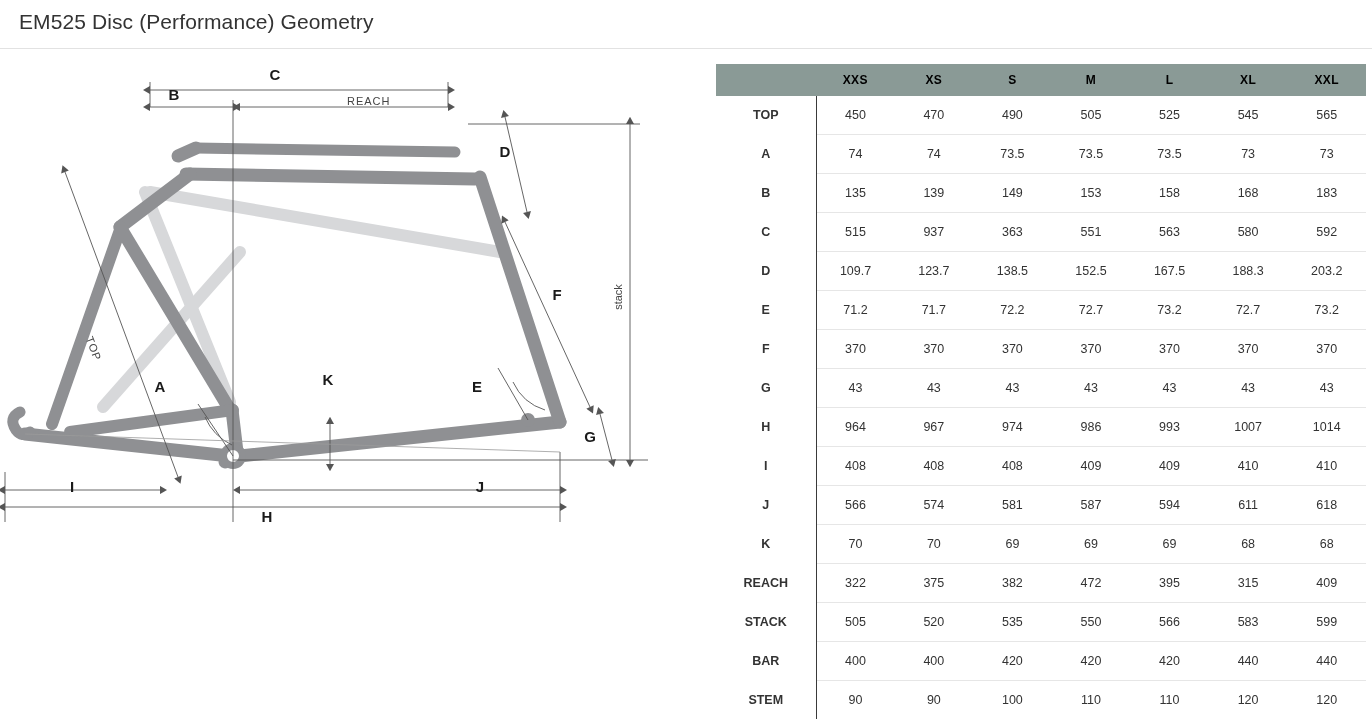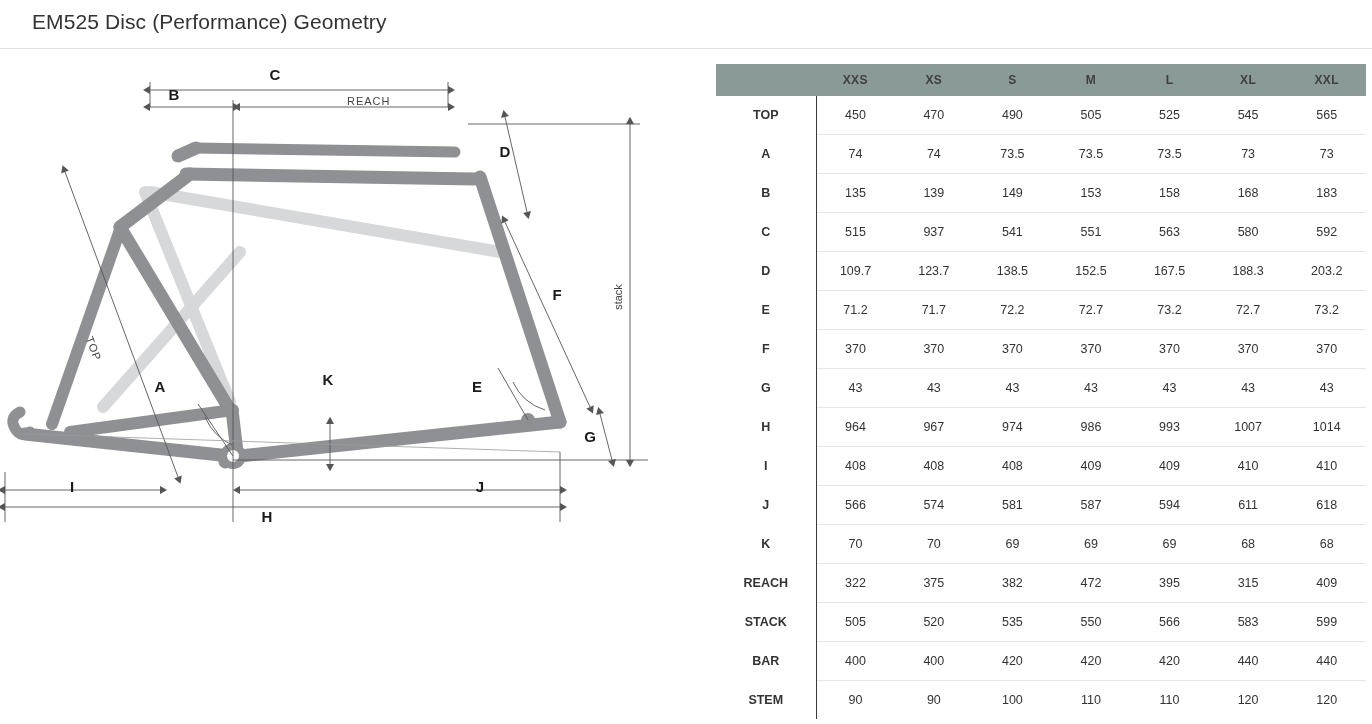--- a/index.html
+++ b/index.html
@@ -10,21 +10,21 @@
   body {
     width: 1372px;
     height: 724px;
     font-family: "Liberation Sans", sans-serif;
     color: #333333;
     overflow: hidden;
     position: relative;
   }
   #page-title {
     position: absolute;
-    left: 32px;
+    left: 19px;
     top: 10px;
     font-size: 21px;
     font-weight: 400;
     color: #333333;
     letter-spacing: 0.1px;
   }
   #title-rule {
     position: absolute;
     left: 0;
     top: 48px;
@@ -57,21 +57,21 @@
     table-layout: fixed;
   }
   table.geo th.corner {
     width: 98px;
     background: #8a9a96;
     border: none;
     height: 30px;
   }
   table.geo thead th.size {
     background: #8a9a96;
-    color: #404040;
+    color: #000000;
     font-size: 12px;
     font-weight: bold;
     height: 30px;
     text-align: center;
     letter-spacing: 0.4px;
     border: none;
   }
   table.geo tbody th.rowlabel {
     width: 98px;
     text-align: center;
@@ -261,21 +261,21 @@
           <td>149</td>
           <td>153</td>
           <td>158</td>
           <td>168</td>
           <td>183</td>
         </tr>
         <tr>
           <th class="rowlabel">C</th>
           <td>515</td>
           <td>937</td>
-          <td>541</td>
+          <td>363</td>
           <td>551</td>
           <td>563</td>
           <td>580</td>
           <td>592</td>
         </tr>
         <tr>
           <th class="rowlabel">D</th>
           <td>109.7</td>
           <td>123.7</td>
           <td>138.5</td>

